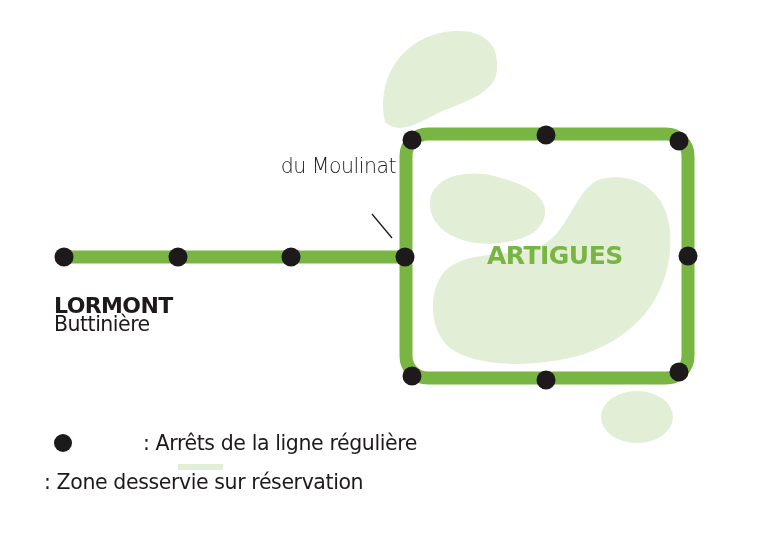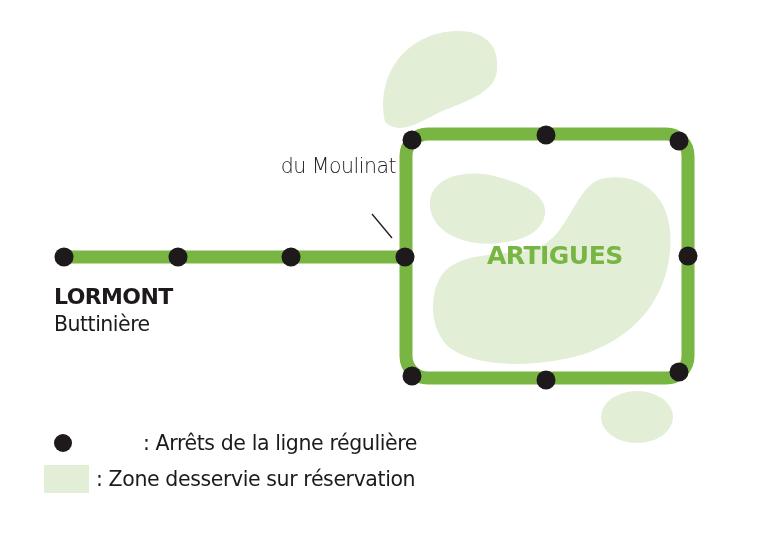--- a/index.html
+++ b/index.html
@@ -32,21 +32,21 @@
       right: 371px;
       top: 152px;
       font-size: 20.5px;
       line-height: 29px;
       text-align: right;
       font-weight: 300;
     }
     .echangeur span { display: block; }
     .lormont-name {
       left: 54px;
-      top: 284px;
+      top: 293px;
       font-size: 22px;
       font-weight: bold;
       letter-spacing: -0.6px;
     }
     .lormont-sub {
       left: 54px;
       top: 312px;
       font-size: 20.5px;
     }
     .artigues {
@@ -57,21 +57,21 @@
       letter-spacing: -0.5px;
     }
     .legend-row {
       position: absolute;
       left: 44px;
       height: 30px;
       display: flex;
       align-items: center;
     }
     .legend-row.r1 { top: 428px; gap: 47px; }
-    .legend-row.r2 { top: 464px; }
+    .legend-row.r2 { top: 464px; flex-direction: column; }
     .legend-dot {
       width: 18px;
       height: 18px;
       border-radius: 50%;
       background: #1e1a1b;
       margin-left: 10px;
       margin-right: 24px;
     }
     .legend-swatch {
       width: 45px;

